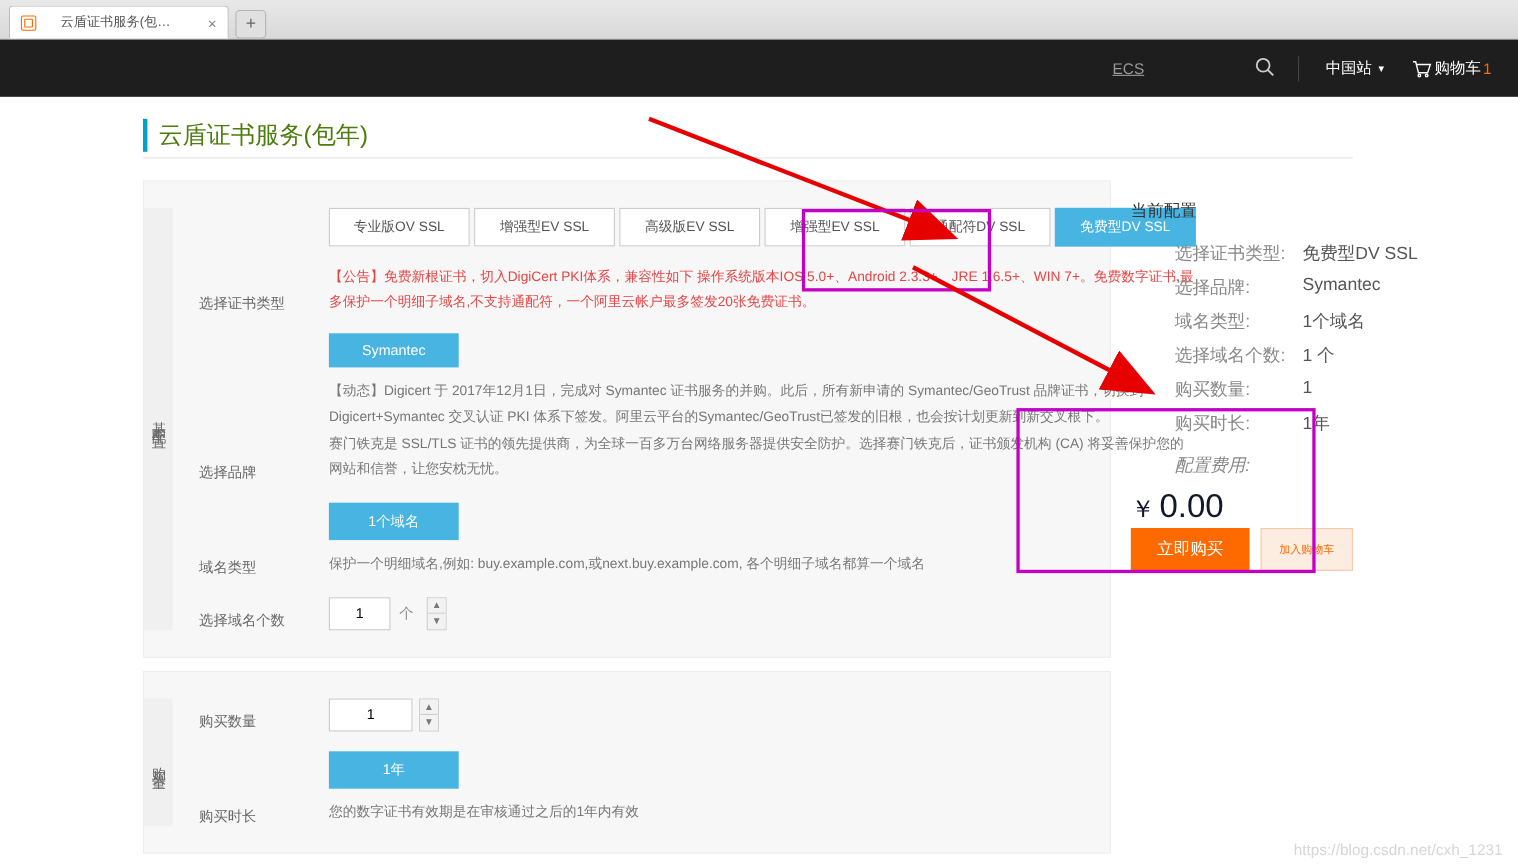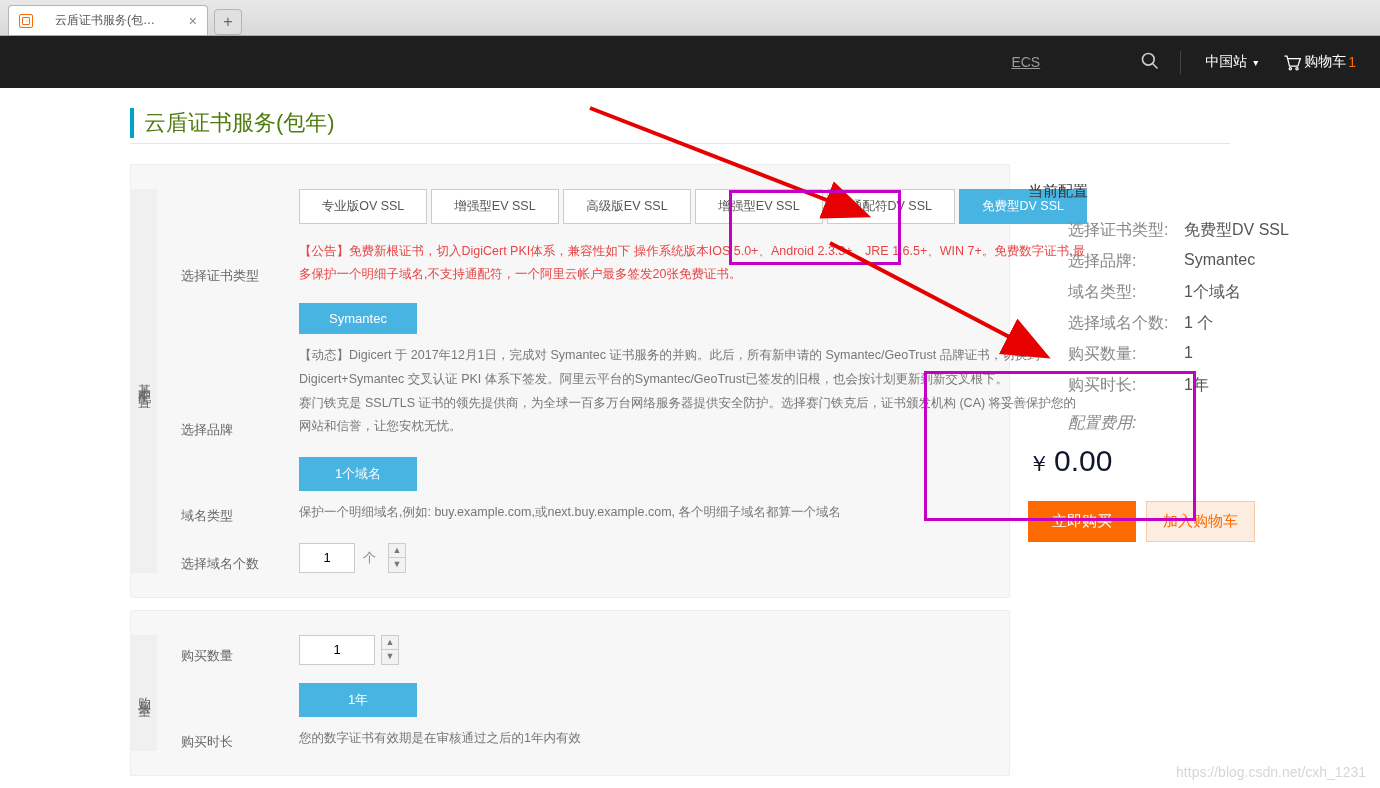--- a/index.html
+++ b/index.html
@@ -58,21 +58,21 @@
 .config-panel { width: 270px; padding: 10px 0 0 0; }
 .config-title { font-size: 15px; color: #333; padding: 8px 0 14px; }
 .cfg-row { display: flex; padding: 5px 0; font-size: 16px; margin-left: 40px; }
 .cfg-label { width: 116px; color: #888; }
 .cfg-value { color: #555; }
 .price-row { padding: 12px 0 10px; font-style: italic; }
 .price { color: #0f172a; font-size: 30px; font-weight: 400; }
 .price .yen { font-size: 22px; margin-right: 4px; }
 .actions { display: flex; gap: 10px; }
 .btn-buy { background: #ff6a00; color: #fff; border: none; padding: 10px 24px; font-size: 15px; cursor: pointer; }
-.btn-cart { background: #fdece0; color: #ff6a00; border: 1px solid #f5c9a9; padding: 10px 16px; font-size: 15px; cursor: pointer; }
+.btn-cart { background: #fdece0; color: #ff6a00; border: 1px solid #f5c9a9; padding: 10px 16px; font-size: 10px; cursor: pointer; }
 
 .annotation-box { position: absolute; border: 3px solid #c400c4; pointer-events:none; }
 .arrow { position: absolute; pointer-events:none; }
 .watermark { position: fixed; right: 14px; bottom: 8px; color: #d6d6d6; font-size: 14px; }
 .container { position: relative; }
 </style>
 </head>
 <body>
 
 <div class="browser-chrome">
@@ -224,21 +224,21 @@
             <span class="cfg-value">1</span>
           </div>
       <div class="cfg-row">
             <span class="cfg-label">购买时长:</span>
             <span class="cfg-value">1年</span>
           </div>
       <div class="cfg-row price-row">
         <span class="cfg-label">配置费用:</span>
       </div>
       <div class="price"><span class="yen">￥</span><span>0.00</span></div>
-      <div class="actions" style="margin-top:22px;">
+      <div class="actions" style="margin-top:2px;">
         <button class="btn-buy">立即购买</button>
         <button class="btn-cart">加入购物车</button>
       </div>
     </div>
 
   </div>
 </div>
 
 <svg class="arrow" style="left:580px; top:10px; width:300px; height:130px;">
   <defs>

